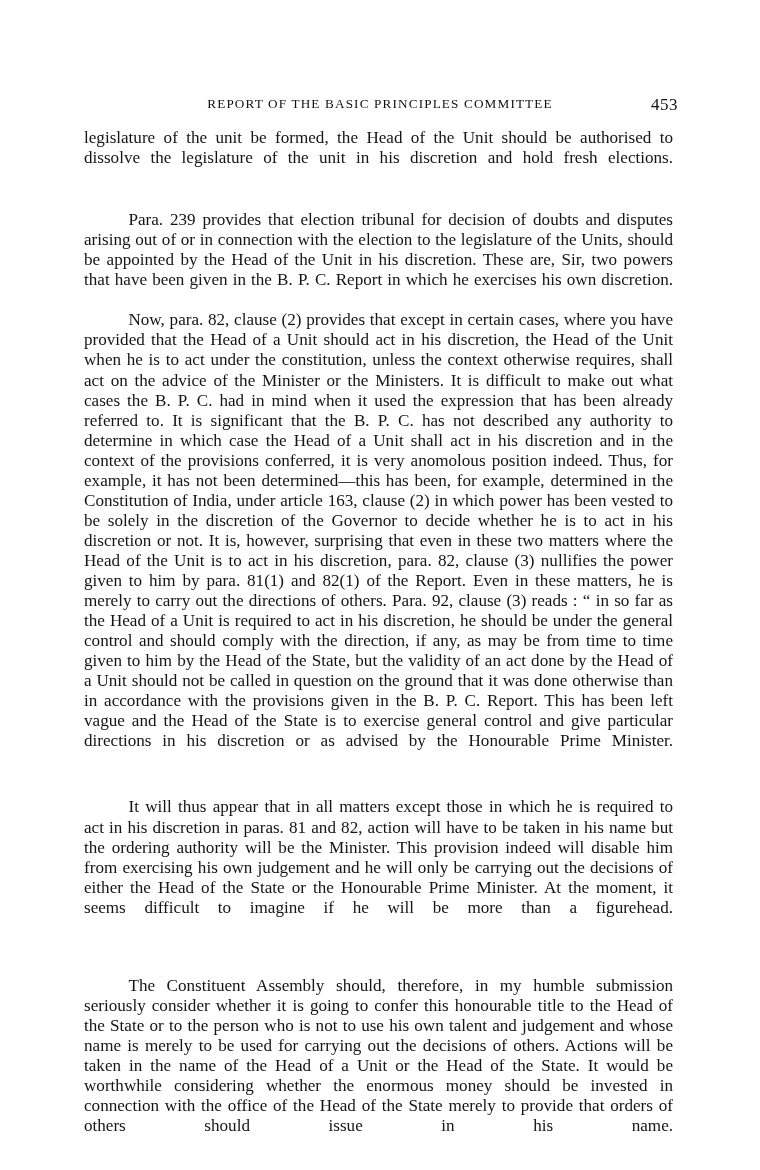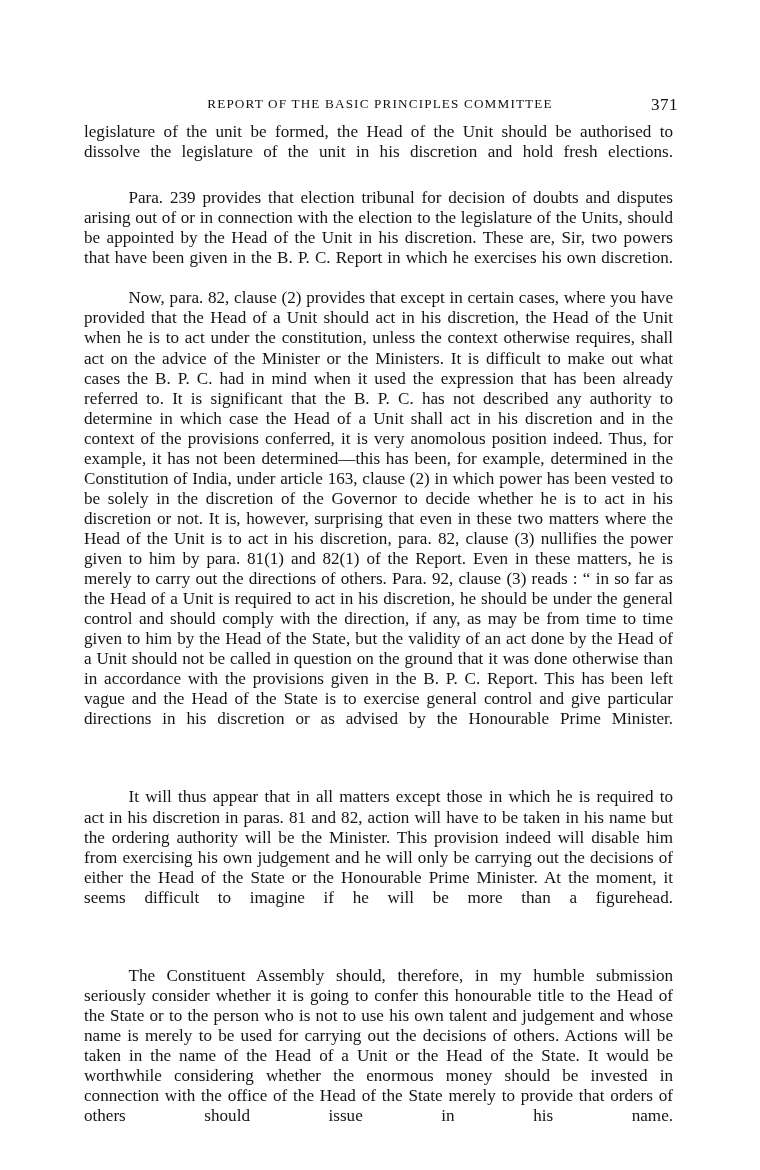--- a/index.html
+++ b/index.html
@@ -42,62 +42,62 @@
     position: absolute;
     right: -2px;
     top: -1px;
     font-size: 17px;
     letter-spacing: 0.5px;
     color: #111;
   }
   
   .body-text {
     position: absolute;
-    top: 122px;
+    top: 128px;
     left: 84px;
     width: 589px;
   }
   p.para {
     margin: 0;
     font-size: 17.1px;
     line-height: 20.05px;
     text-align: justify;
     text-justify: inter-word;
     text-indent: 2.6em;
     word-spacing: 0.02em;
     hyphens: none;
     color: #141414;
   }
   p.para.no-indent {
     text-indent: 0;
   }
   
-  p.gap-a { margin-top: 6px; }
+  p.gap-a { margin-top: 22px; }
   p.gap-b { }
-  p.gap-c { margin-top: 38px; }
+  p.gap-c { margin-top: 26px; }
   p.gap-d { margin-top: 38px; }
 
   
   p.para:after {
     content: "";
     display: inline-block;
     width: 100%;
   }
 
   
   .page { -webkit-font-smoothing: antialiased; }
 </style>
 </head>
 <body>
 
 <div class="page">
 
   <div class="running-head">
     <span class="title">REPORT OF THE BASIC PRINCIPLES COMMITTEE</span>
-    <span class="folio">371</span>
+    <span class="folio">453</span>
   </div>
 
   <div class="body-text">
     <p class="para no-indent">legislature of the unit be formed, the Head of the Unit should be authorised to dissolve the legislature of the unit in his discretion and hold fresh elections.</p>
     <p class="para gap-a">Para. 239 provides that election tribunal for decision of doubts and disputes arising out of or in connection with the election to the legislature of the Units, should be appointed by the Head of the Unit in his discretion. These are, Sir, two powers that have been given in the B. P. C. Report in which he exercises his own discretion.</p>
     <p class="para gap-b">Now, para. 82, clause (2) provides that except in certain cases, where you have provided that the Head of a Unit should act in his discretion, the Head of the Unit when he is to act under the constitution, unless the context otherwise requires, shall act on the advice of the Minister or the Ministers. It is difficult to make out what cases the B. P. C. had in mind when it used the expression that has been already referred to. It is significant that the B. P. C. has not described any authority to determine in which case the Head of a Unit shall act in his discretion and in the context of the provisions conferred, it is very anomolous position indeed. Thus, for example, it has not been determined—this has been, for example, determined in the Constitution of India, under article 163, clause (2) in which power has been vested to be solely in the discretion of the Governor to decide whether he is to act in his discretion or not. It is, however, surprising that even in these two matters where the Head of the Unit is to act in his discretion, para. 82, clause (3) nullifies the power given to him by para. 81(1) and 82(1) of the Report. Even in these matters, he is merely to carry out the directions of others. Para. 92, clause (3) reads : “ in so far as the Head of a Unit is required to act in his discretion, he should be under the general control and should comply with the direction, if any, as may be from time to time given to him by the Head of the State, but the validity of an act done by the Head of a Unit should not be called in question on the ground that it was done otherwise than in accordance with the provisions given in the B. P. C. Report. This has been left vague and the Head of the State is to exercise general control and give particular directions in his discretion or as advised by the Honourable Prime Minister.</p>
     <p class="para gap-c">It will thus appear that in all matters except those in which he is required to act in his discretion in paras. 81 and 82, action will have to be taken in his name but the ordering authority will be the Minister. This provision indeed will disable him from exercising his own judgement and he will only be carrying out the decisions of either the Head of the State or the Honourable Prime Minister. At the moment, it seems difficult to imagine if he will be more than a figurehead.</p>
     <p class="para gap-d">The Constituent Assembly should, therefore, in my humble submission seriously consider whether it is going to confer this honourable title to the Head of the State or to the person who is not to use his own talent and judgement and whose name is merely to be used for carrying out the decisions of others. Actions will be taken in the name of the Head of a Unit or the Head of the State. It would be worthwhile considering whether the enormous money should be invested in connection with the office of the Head of the State merely to provide that orders of others should issue in his name.</p>
   </div>
 

